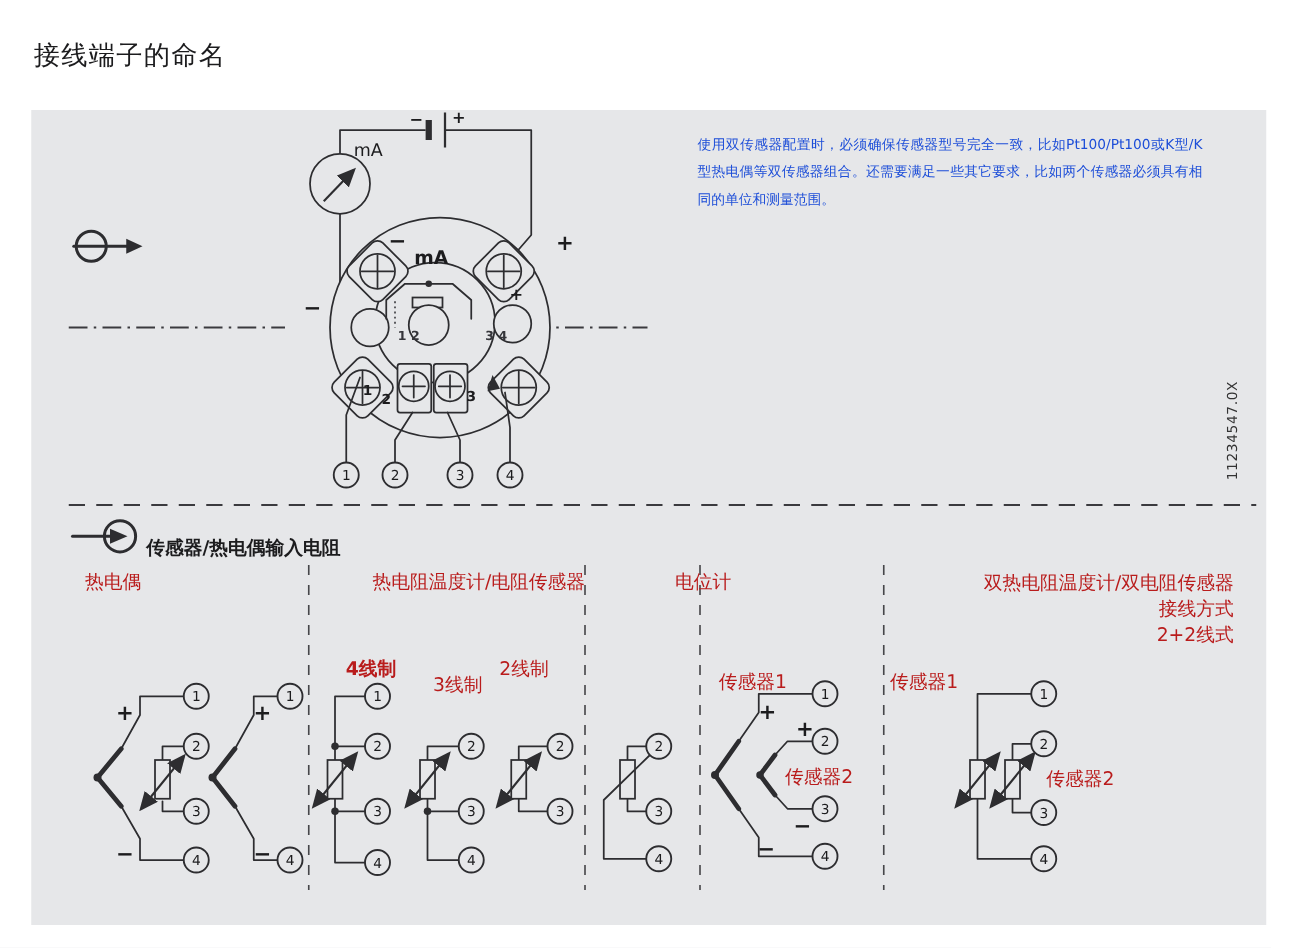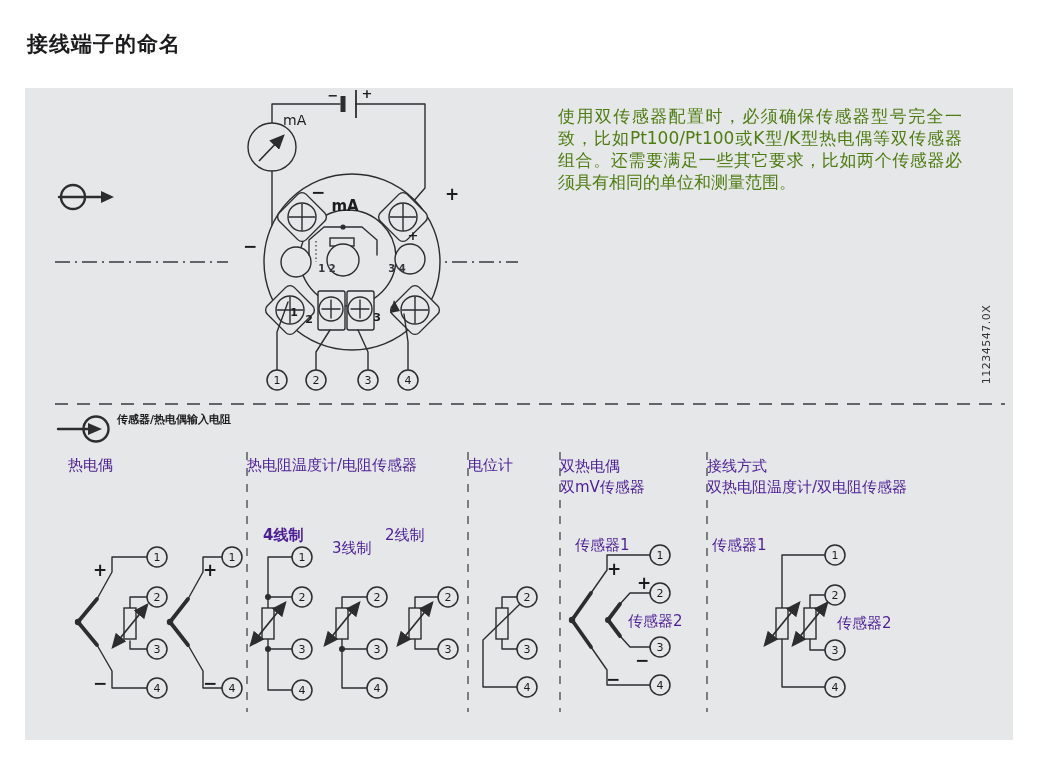--- a/index.html
+++ b/index.html
@@ -1,27 +1,27 @@
 <!DOCTYPE html>
 <html><head>
 <meta charset="utf-8">
 <style>
   html,body{margin:0;padding:0;background:#ffffff;width:1040px;height:758px;overflow:hidden;
             font-family:"DejaVu Sans","Liberation Sans",sans-serif;color:#1c1c1e;}
   .page{position:relative;width:1040px;height:758px;}
-  .title{position:absolute;left:27px;top:30px;font-size:21px;font-weight:bold;letter-spacing:1px;}
+  .title{position:absolute;left:27px;top:30px;font-size:21px;font-weight:normal;letter-spacing:1px;}
   .panel{position:absolute;left:25px;top:88px;width:988px;height:652px;background:#e6e7e9;}
   .panel svg{position:absolute;left:0;top:0;}
-  .note{position:absolute;left:533px;top:17px;width:404px;font-size:17px;line-height:22px;
-        text-align:justify;color:#4d7c0f;}
+  .note{position:absolute;left:533px;top:17px;width:404px;font-size:11px;line-height:22px;
+        text-align:justify;color:#1d4ed8;}
   .partnum{position:absolute;left:896px;top:250px;width:130px;text-align:center;font-size:11px;
            letter-spacing:.5px;color:#333;transform:rotate(-90deg);}
-  .sechdr{position:absolute;left:92px;top:324px;font-size:11px;font-weight:bold;}
-  .lbl{position:absolute;font-size:15px;color:#4c1d95;}
-  .ctr{text-align:left;}
+  .sechdr{position:absolute;left:92px;top:341px;font-size:15px;font-weight:bold;}
+  .lbl{position:absolute;font-size:15px;color:#b91c1c;}
+  .ctr{text-align:right;}
   
   .w{fill:none;stroke:#2d2d30;stroke-width:1.4;stroke-linejoin:round;stroke-linecap:round;}
   .wt{fill:none;stroke:#2d2d30;stroke-width:3.8;stroke-linejoin:round;stroke-linecap:round;}
   .w2{fill:none;stroke:#2d2d30;stroke-width:2.4;stroke-linejoin:round;stroke-linecap:round;}
   .dotl{fill:none;stroke:#2d2d30;stroke-width:1.2;stroke-dasharray:1.5 2.6;}
   .pad{fill:#e6e7e9;stroke:#2d2d30;stroke-width:1.4;}
   .res{fill:#e6e7e9;stroke:#2d2d30;stroke-width:1.4;}
   .dot{fill:#2d2d30;stroke:none;}
   .arr{stroke:#2d2d30;stroke-width:1.7;}
   .dash{stroke:#46464a;stroke-width:1.3;stroke-dasharray:8 8;fill:none;}
@@ -355,29 +355,26 @@
     <div class="partnum">11234547.0X</div>
     <div class="sechdr">传感器/热电偶输入电阻</div>
 
     <div class="lbl" style="left:43px;top:368px;">热电偶</div>
 
     <div class="lbl ctr" style="left:222px;top:368px;width:221px;">热电阻温度计/电阻传感器</div>
     <div class="lbl ctr" style="left:238px;top:438px;width:54px;font-weight:bold;">4线制</div>
     <div class="lbl ctr" style="left:307px;top:451px;width:54px;">3线制</div>
     <div class="lbl ctr" style="left:360px;top:438px;width:54px;">2线制</div>
 
-    <div class="lbl ctr" style="left:443px;top:368px;width:92px;">电位计</div>
-
-    <div class="lbl ctr" style="left:535px;top:368px;width:147px;line-height:21px;">
-      <div>双热电偶</div>
-      <div>双mV传感器</div>
-    </div>
+    <div class="lbl ctr" style="left:468px;top:368px;width:92px;">电位计</div>
+
     <div class="lbl" style="left:550px;top:448px;">传感器1</div>
     <div class="lbl" style="left:603px;top:524px;">传感器2</div>
 
     <div class="lbl ctr" style="left:682px;top:368px;width:280px;line-height:21px;">
+      <div>双热电阻温度计/双电阻传感器</div>
       <div>接线方式</div>
-      <div>双热电阻温度计/双电阻传感器</div>
+      <div>2+2线式</div>
     </div>
     <div class="lbl" style="left:687px;top:448px;">传感器1</div>
     <div class="lbl" style="left:812px;top:526px;">传感器2</div>
   </div>
 </div>
 
 </body></html>

